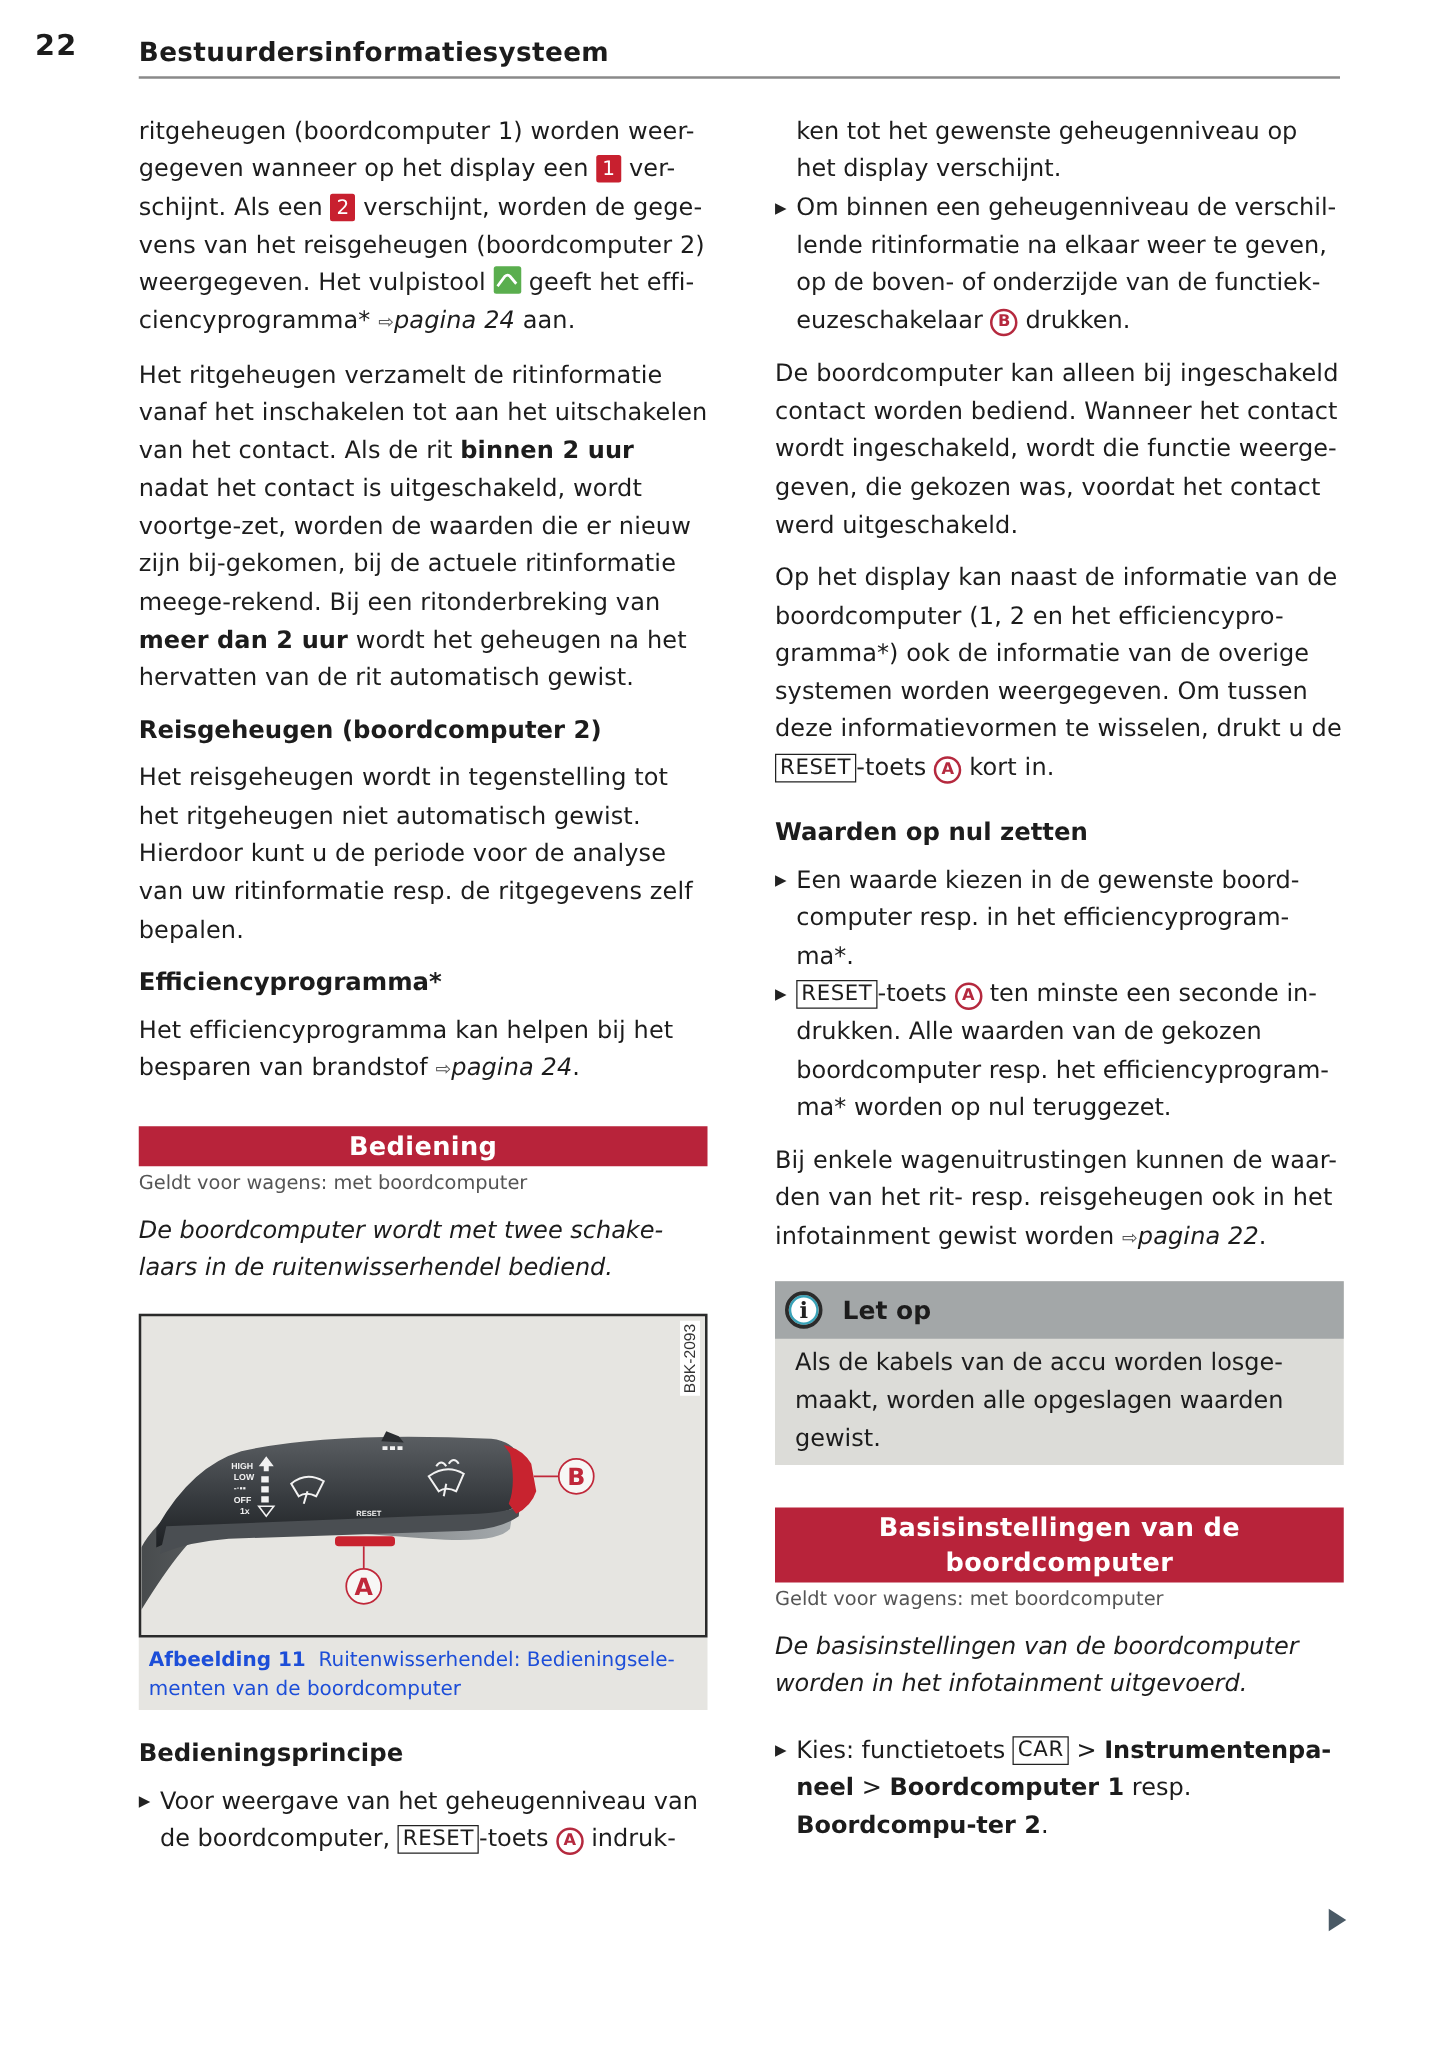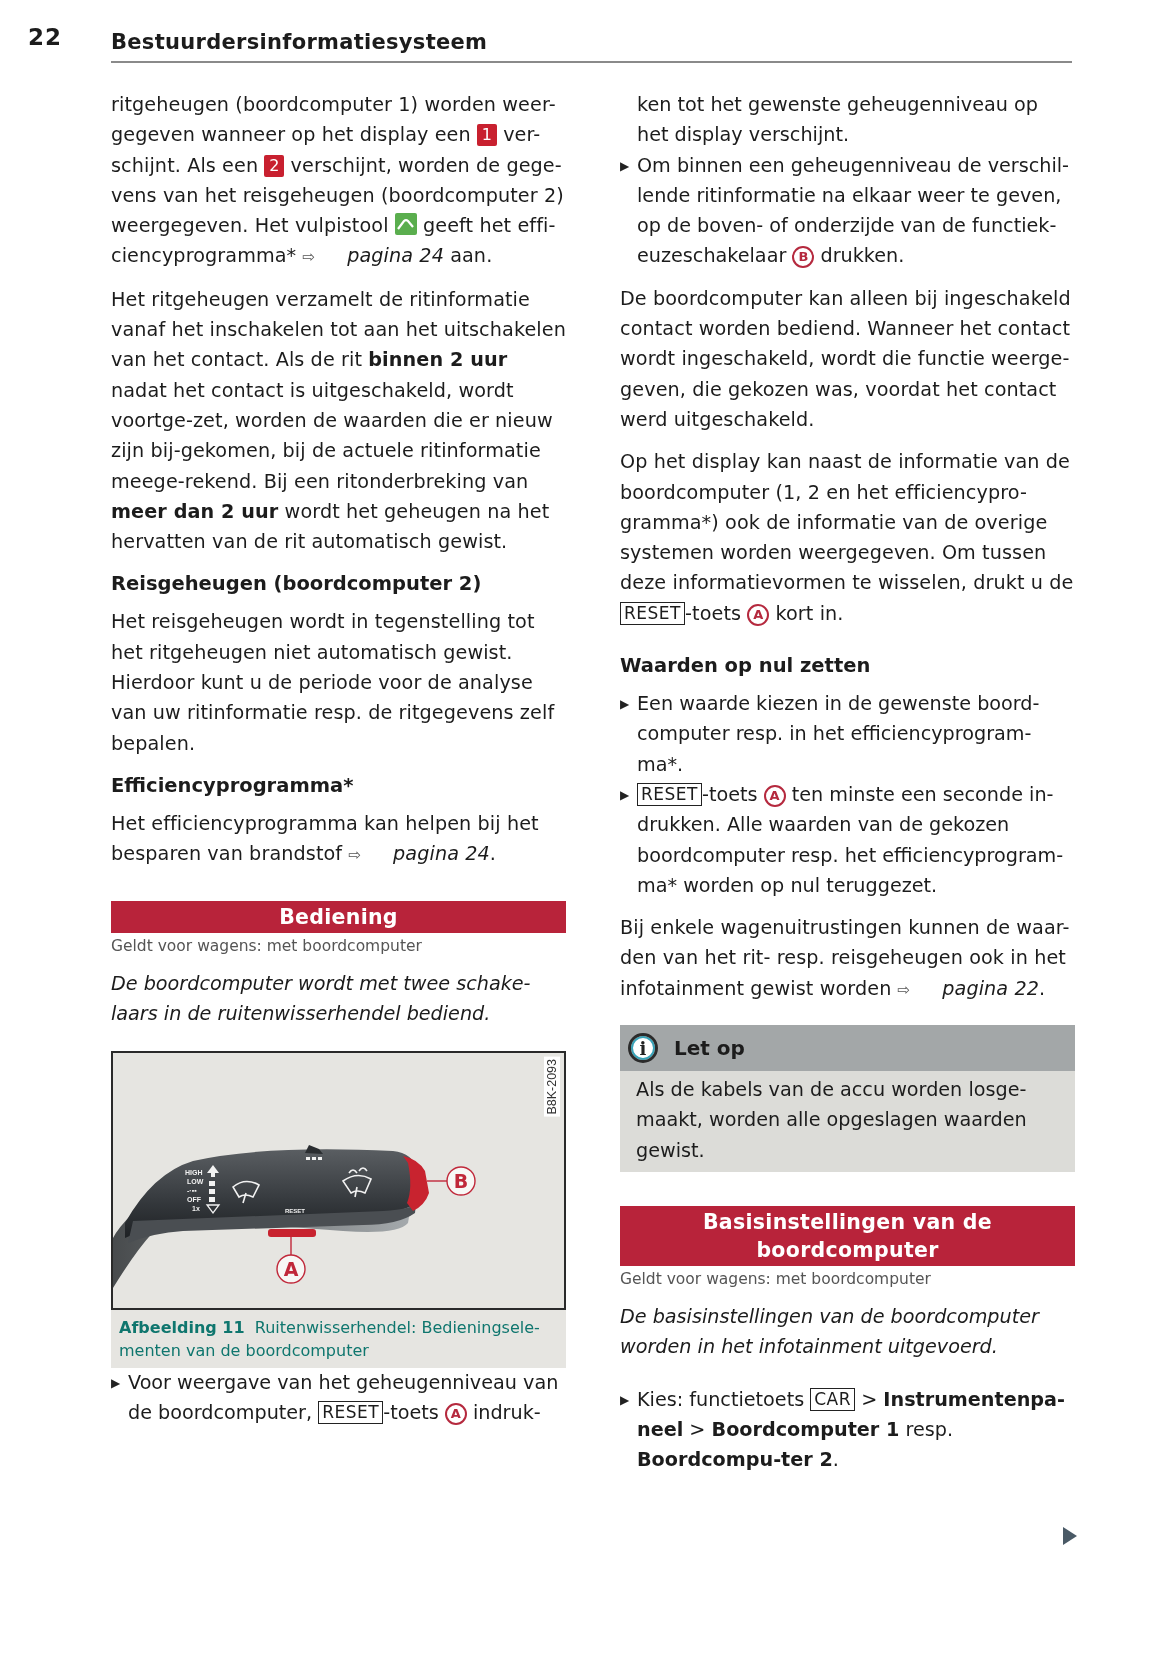--- a/index.html
+++ b/index.html
@@ -11,42 +11,42 @@
   .header-title { position: absolute; left: 111px; top: 30px; font-size: 21px; font-weight: bold; letter-spacing: 0.3px; }
   .header-rule { position: absolute; left: 111px; top: 61px; width: 961px; height: 2px; background: #8a8a8a; }
 
   .col { position: absolute; top: 90px; }
   .col-left { left: 111px; width: 455px; }
   .col-right { left: 620px; width: 455px; }
 
   p, .txt { margin: 0; font-size: 19.2px; line-height: 30.3px; letter-spacing: 0.1px; }
   .para { margin-bottom: 12px; }
   h3 { margin: 0 0 8px 0; font-size: 19.5px; line-height: 30px; font-weight: bold; }
-  .ref { font-style: italic; margin-left: 32px; }
+  .ref { font-style: italic; }
   .arrow { font-style: normal; font-size: 15px; color: #555; }
   b { font-weight: bold; }
 
   .badge { display: inline-block; width: 20px; height: 22px; line-height: 22px; text-align: center; color: #fff; background: #c8202f; border-radius: 2px; font-size: 16px; vertical-align: 1px; }
   .badge-green { display: inline-block; width: 22px; height: 22px; background: #5aae4e; border-radius: 2px; vertical-align: -3px; position: relative; }
   .badge-green svg { position: absolute; left: 2px; top: 3px; }
 
   .circ { display: inline-block; width: 18px; height: 18px; border: 2px solid #b5293e; border-radius: 50%; color: #b5293e; font-size: 13px; font-weight: bold; line-height: 18px; text-align: center; vertical-align: 1px; font-family: "DejaVu Sans", sans-serif; }
   .key { display: inline-block; border: 1.5px solid #222; padding: 0 3px; line-height: 21px; font-size: 17px; letter-spacing: 0.5px; vertical-align: 1px; }
 
   .red-bar { background: #b8233a; color: #fff; font-size: 20.5px; font-weight: bold; padding: 2px 8px; line-height: 28px; letter-spacing: 0.3px; text-align: center; }
   .applies { font-size: 15.5px; color: #555; line-height: 22px; margin: 2px 0 12px 0; }
   .intro { font-style: italic; font-size: 19.2px; line-height: 30.3px; margin-bottom: 22px; }
 
   .bullet { position: relative; padding-left: 17px; font-size: 19.2px; line-height: 30.3px; }
   .bullet .tri { position: absolute; left: 0; top: 0; font-size: 12px; color: #222; }
   .bullet-cont { padding-left: 17px; font-size: 19.2px; line-height: 30.3px; }
 
   .figure { border: 2px solid #2a2a2a; background: #e6e5e1; height: 255px; position: relative; overflow: hidden; }
   .figure-code { position: absolute; right: 4px; top: 4px; writing-mode: vertical-rl; transform: rotate(180deg); font-size: 12.5px; color: #333; background: #fff; padding: 2px 1px; font-family: "Liberation Sans", sans-serif; }
-  .caption { background: #e6e5e1; padding: 6px 8px; font-size: 16px; line-height: 23px; color: #0f766e; }
+  .caption { background: #e6e5e1; padding: 6px 8px; font-size: 16px; line-height: 23px; color: #1d4ed8; }
   .caption b { font-weight: bold; }
 
   .note { background: #dcdcd8; margin: 8px 0 34px 0; }
   .note-head { background: #a3a7a8; height: 46px; display: flex; align-items: center; padding-left: 8px; }
   .note-icon { width: 30px; height: 30px; border-radius: 50%; background: #fff; border: 3px solid #2b2b2b; box-shadow: 0 0 0 2px #3aa3b8 inset; display: flex; align-items: center; justify-content: center; font-family: "DejaVu Serif", serif; font-weight: bold; font-size: 18px; color: #222; box-sizing: border-box; }
   .note-title { margin-left: 16px; font-size: 20px; font-weight: bold; color: #1c1c1c; }
   .note-body { padding: 4px 16px 6px 16px; font-size: 19.2px; line-height: 30.3px; }
 
   .next-arrow { position: absolute; left: 1063px; top: 1527px; width: 0; height: 0; border-top: 9px solid transparent; border-bottom: 9px solid transparent; border-left: 14px solid #4a5a66; }
 </style>
@@ -135,20 +135,21 @@
         <circle cx="178" cy="216" r="14" fill="#f7f7f5"></circle>
       </g>
       <text x="348" y="135" text-anchor="middle" fill="#c0283a" font-family="DejaVu Sans, sans-serif" font-weight="bold" font-size="19">B</text>
       <text x="178" y="223" text-anchor="middle" fill="#c0283a" font-family="DejaVu Sans, sans-serif" font-weight="bold" font-size="19">A</text>
     </svg>
   </div>
   <div class="caption">
     <b>Afbeelding 11</b>&nbsp;&nbsp;<span>Ruitenwisserhendel: Bedieningsele-menten van de boordcomputer</span>
   </div>
 
+  <h3 style="margin-top:20px;">Bedieningsprincipe</h3>
   <div class="bullet">
     <span class="tri">▶</span>
     <span>Voor weergave van het geheugenniveau van de boordcomputer, </span><span class="key">RESET</span><span>-toets </span><span class="circ">A</span><span> indruk-</span>
   </div>
 </div>
 
 <div class="col col-right">
   <div class="bullet-cont">ken tot het gewenste geheugenniveau op het display verschijnt.</div>
   <div class="bullet" style="margin-bottom:12px;">
     <span class="tri">▶</span>

